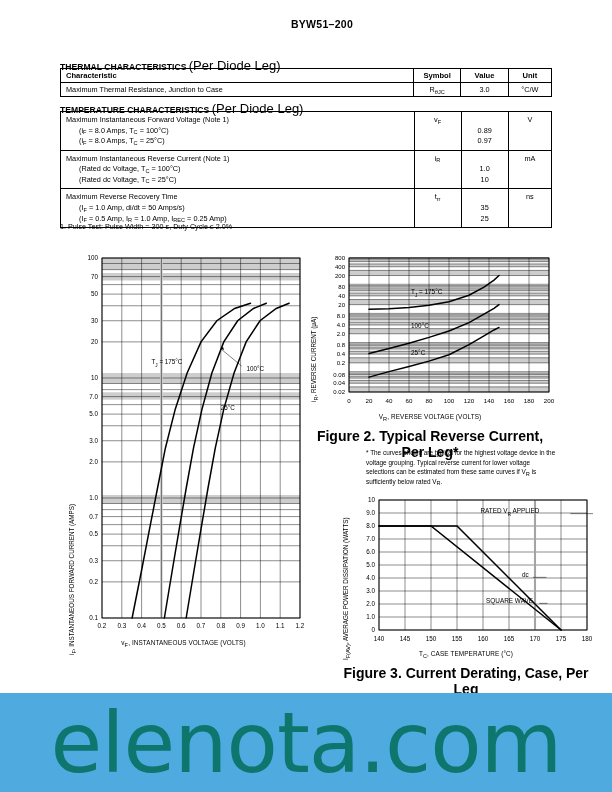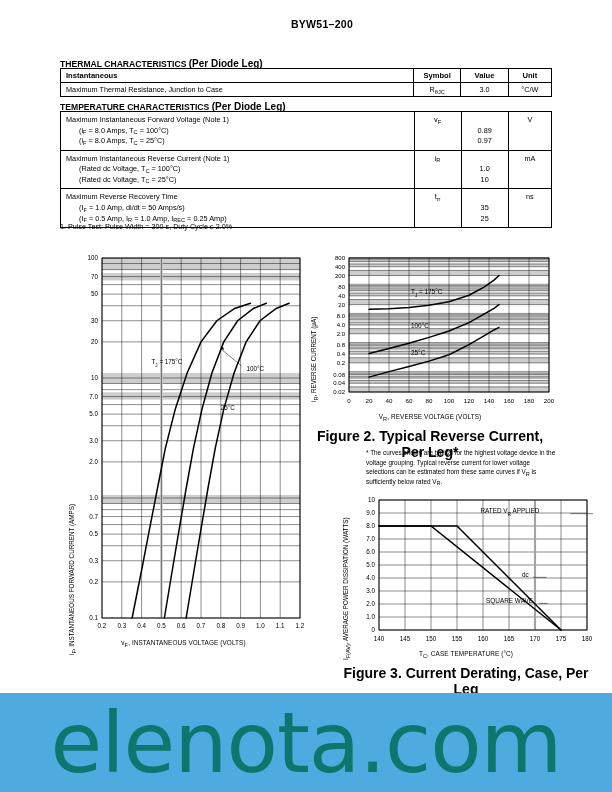--- a/index.html
+++ b/index.html
@@ -11,21 +11,21 @@
   .page{position:relative;width:612px;height:792px;}
 
   
   .doc-title{
     position:absolute;top:18px;left:0;width:612px;text-align:center;
     font-size:10.5px;font-weight:bold;letter-spacing:.3px;padding-left:16px;
   }
 
   
   .sec-head{position:absolute;font-size:8.6px;font-weight:bold;white-space:nowrap;}
-  .sec-head .sub{font-weight:bold;font-size:10px;text-align:right;}
+  .sec-head .sub{font-weight:normal;font-size:13px;text-align:right;}
   #thermal-head{left:60px;top:58px;}
   #electrical-head{left:60px;top:101px;}
 
   
   table{border-collapse:collapse;position:absolute;font-size:7.3px;}
   table td,table th{border:0.8px solid #000;padding:0;vertical-align:middle;}
   #thermal-table{left:60px;top:68px;width:492px;}
   #electrical-table{left:60px;top:111px;width:492px;}
   .c-char{width:355px;text-align:left;padding-left:5px;}
   .c-sym{width:47px;text-align:center;}
@@ -85,21 +85,21 @@
   <div class="doc-title">BYW51–200</div>
 
   <div class="sec-head" id="thermal-head">
     <span>THERMAL CHARACTERISTICS</span>
     <span class="sub">(Per Diode Leg)</span>
   </div>
 
   <table id="thermal-table">
     <tbody>
         <tr>
-      <th class="c-char">Instantaneous</th>
+      <th class="c-char">Characteristic</th>
       <th class="c-sym">Symbol</th>
       <th class="c-val">Value</th>
       <th class="c-unit">Unit</th>
     </tr>
     <tr class="r-thermal">
       <td class="c-char">Maximum Thermal Resistance, Junction to Case</td>
       <td class="c-sym">
         <span>R</span><sub>θJC</sub>
       </td>
       <td class="c-val">3.0</td>

